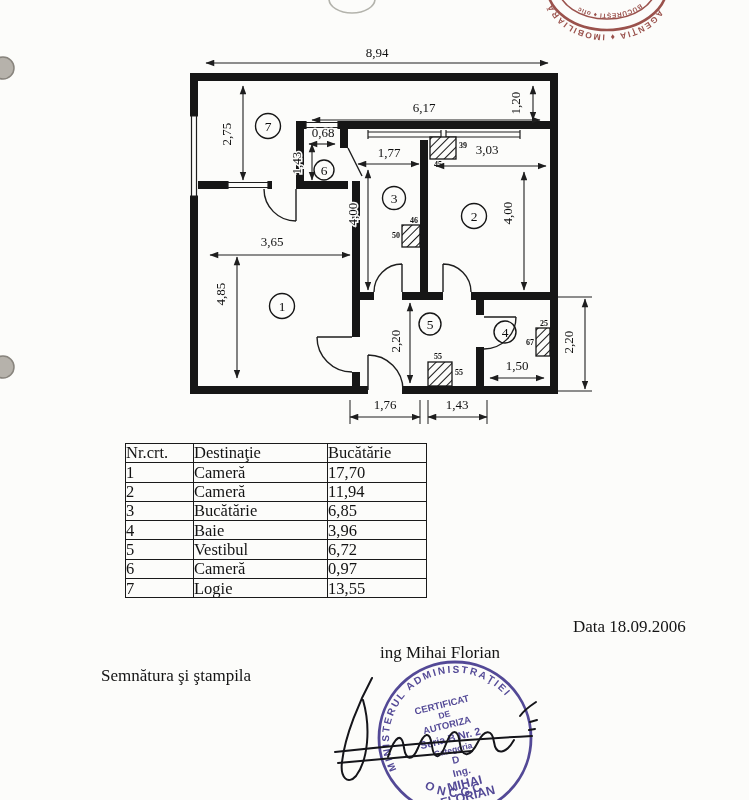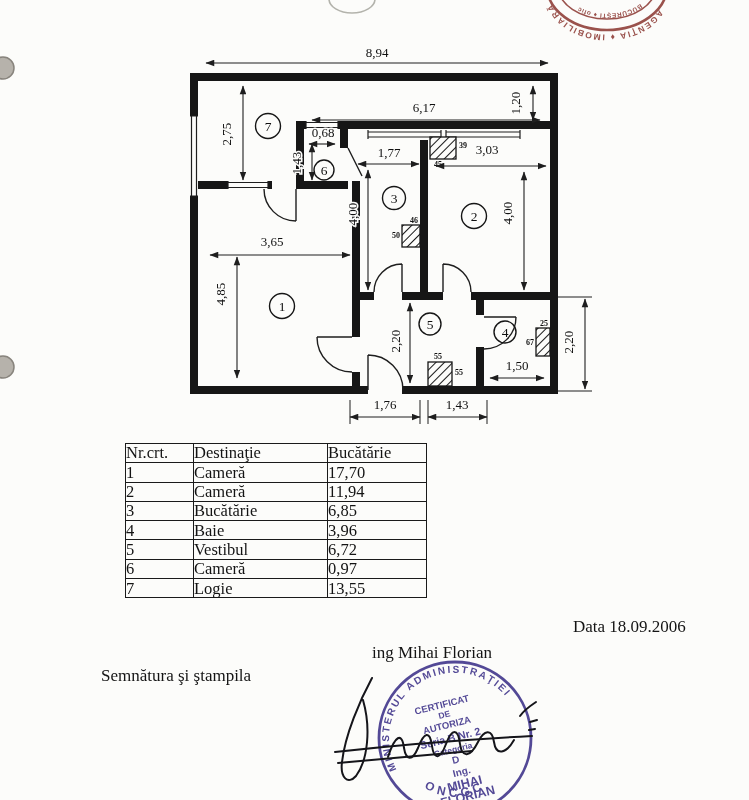--- a/index.html
+++ b/index.html
@@ -268,17 +268,17 @@
       <td>0,97</td>
     </tr>
     <tr>
       <td>7</td>
       <td>Logie</td>
       <td>13,55</td>
     </tr>
   </tbody>
 </table>
 
-<div class="ftext" style="left:372px;top:643px;">ing Mihai Florian</div>
+<div class="ftext" style="left:380px;top:643px;">ing Mihai Florian</div>
 <div class="ftext" style="left:573px;top:617px;">Data 18.09.2006</div>
 <div class="ftext" style="left:70px;top:666px;margin-left:31px;">Semnătura şi ştampila</div>
 
 </div>
 
 </body></html>

